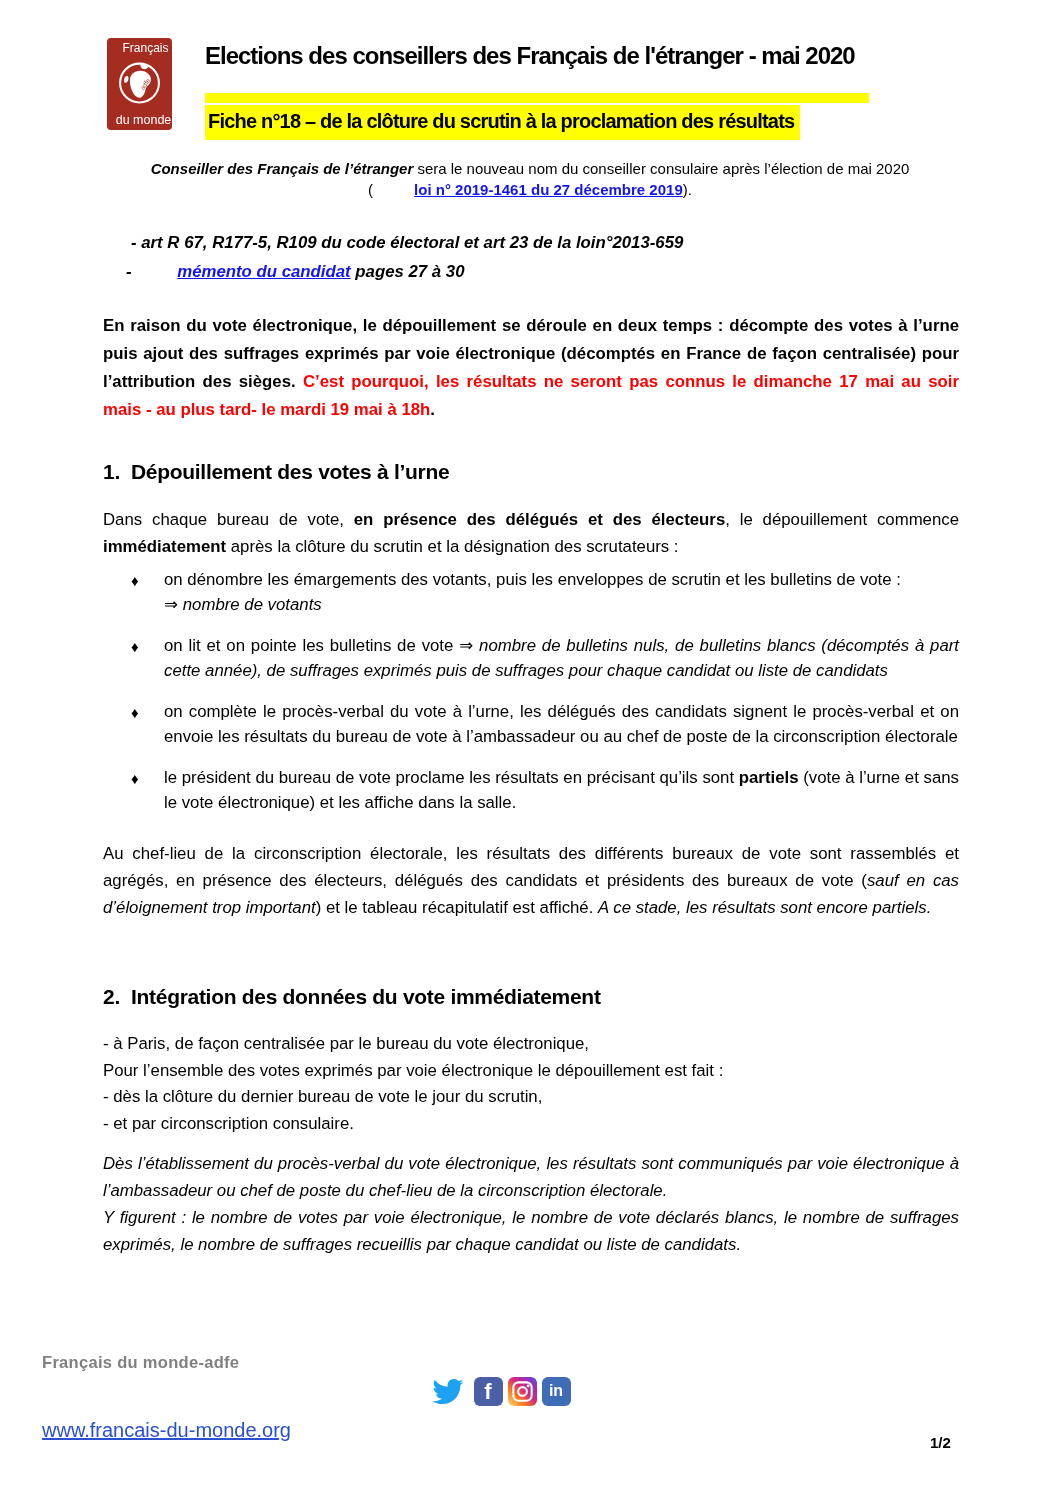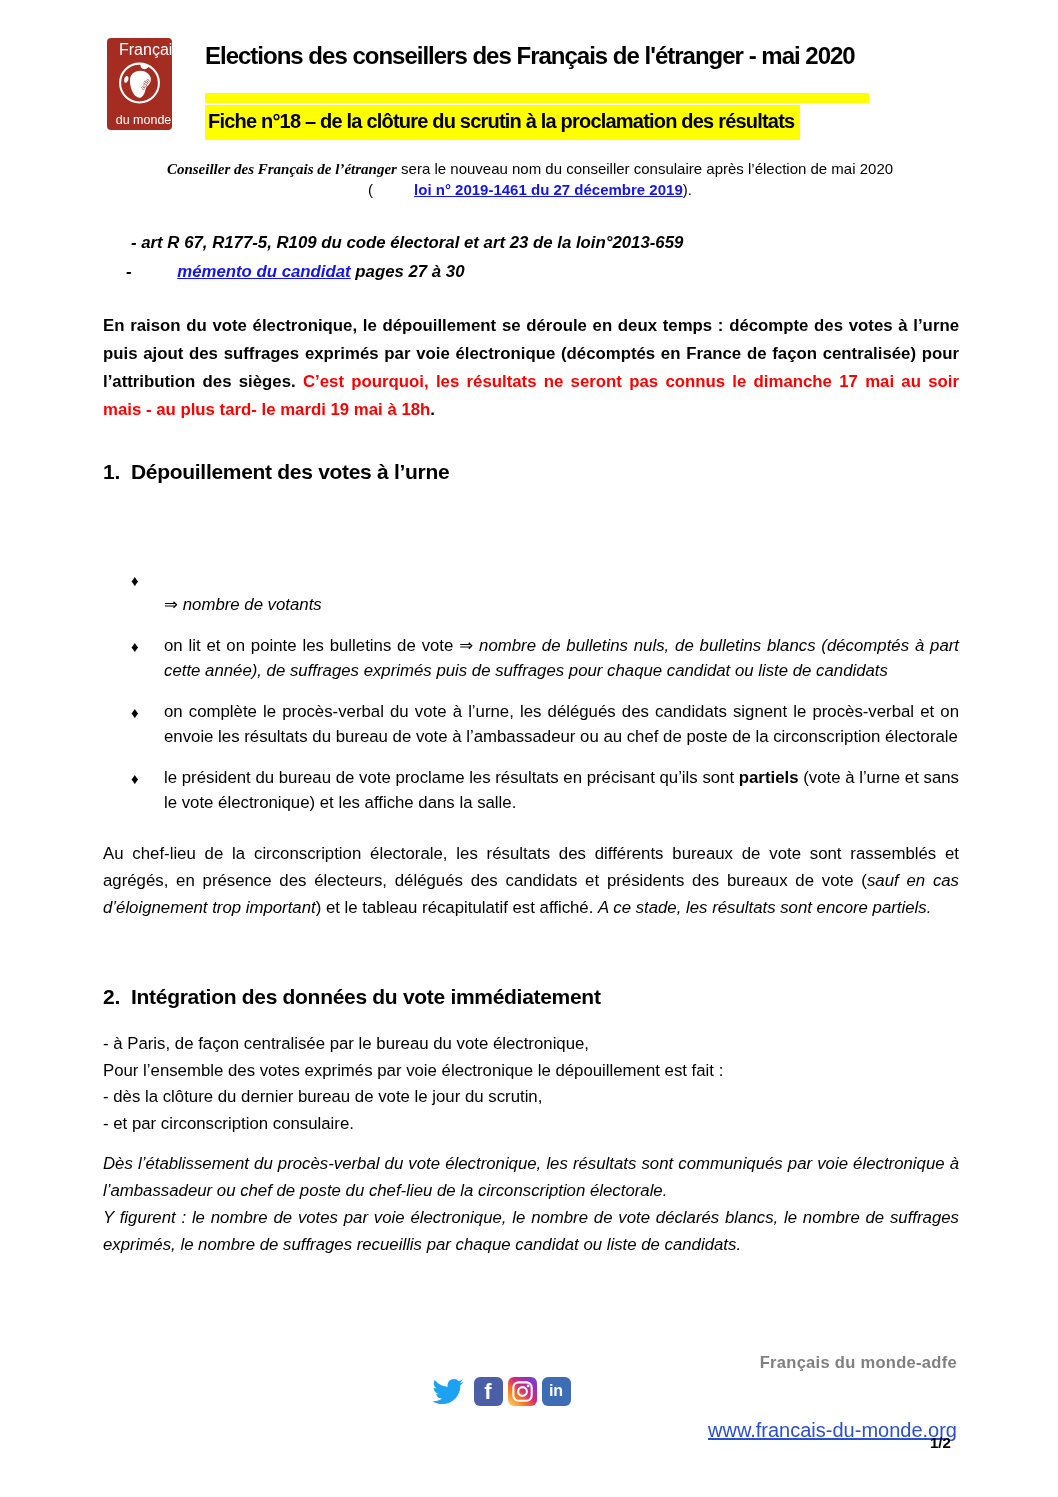--- a/index.html
+++ b/index.html
@@ -17,21 +17,21 @@
   html,body{margin:0;padding:0;background:#ffffff;}
   .page{
     position:relative;width:1058px;height:1497px;margin:0;background:#fff;
     font-family:"Liberation Sans",sans-serif;color:#000;overflow:hidden;
   }
   
   .logo{
     position:absolute;left:107px;top:38px;width:65px;height:92px;
     background:var(--logo-red,#A52C20);border-radius:4px;color:#fff;text-align:center;
   }
-  .logo-top{font-size:16px;padding-top:3px;padding-left:12px;}
+  .logo-top{font-size:12px;padding-top:3px;padding-left:12px;}
   .logo-bottom{font-size:12.5px;position:absolute;bottom:3px;width:100%;padding-left:8px;}
   .logo-globe{position:absolute;top:18px;left:9px;width:47px;height:52px;}
   .title{
     position:absolute;left:205px;top:42px;font-size:24px;font-weight:bold;
     letter-spacing:-1px;white-space:nowrap;
   }
   .hl-strip{position:absolute;left:205px;top:93px;width:664px;height:10px;background:var(--highlight,#FFFF00);}
   .subtitle{
     position:absolute;left:205px;top:105px;background:var(--highlight,#FFFF00);
     font-size:20px;font-weight:bold;letter-spacing:-0.8px;padding:5px 6px 7px 3px;white-space:nowrap;
@@ -53,25 +53,25 @@
   .s1intro{position:absolute;left:103px;top:506px;width:856px;font-size:16.8px;line-height:27px;text-align:justify;}
   .bullets{position:absolute;left:103px;top:567px;width:856px;font-size:16.8px;line-height:25px;}
   .bullet{position:relative;padding-left:61px;margin-bottom:16px;text-align:justify;}
   .bullet .glyph{position:absolute;left:28px;top:1px;font-size:15px;}
   .s1outro{position:absolute;left:103px;top:840px;width:856px;font-size:16.8px;line-height:27px;text-align:justify;}
   .s2p1{position:absolute;left:103px;top:1031px;width:856px;font-size:16.8px;line-height:26.5px;}
   .s2p2{position:absolute;left:103px;top:1150px;width:856px;font-size:16.8px;line-height:27px;text-align:justify;font-style:italic;}
   
   .b{font-weight:bold;}
   .i{font-style:italic;}
-  .bi{font-weight:bold;font-style:italic;font-family:Liberation Serif, serif;}
+  .bi{font-weight:bold;font-style:italic;}
   .red{color:var(--red-text,#FF0000);}
   a.link,span.link{color:var(--link-blue,#1414EE);text-decoration:underline;font-weight:bold;cursor:pointer;padding-left:41px;}
   
-  .footer{position:absolute;left:0;top:1353px;width:957px;text-align:right;padding-left:42px;}
+  .footer{position:absolute;left:0;top:1353px;width:957px;text-align:left;padding-left:42px;}
   .brand{color:var(--footer-gray,#808080);font-weight:bold;font-size:16.5px;letter-spacing:0.3px;}
   .icons{margin-top:3px;height:32px;display:flex;justify-content:center;align-items:center;gap:5px;}
   .icons .tw{width:40px;height:32px;display:inline-flex;align-items:center;cursor:pointer;}
   .icons .sq{
     width:29px;height:29px;border-radius:6px;display:inline-flex;align-items:center;justify-content:center;
     color:#fff;font-weight:bold;cursor:pointer;
   }
   .icons .fb{background:var(--facebook-blue,#4A5FA5);font-size:22px;align-items:flex-end;padding-bottom:1px;}
   .icons .ig{background:linear-gradient(45deg,#FEDA75 0%,#FA7E1E 30%,#D62976 55%,#962FBF 80%,#4F5BD5 100%);}
   .icons .li{background:var(--linkedin-blue,#3E6DB5);font-size:16px;}
@@ -108,25 +108,26 @@
     <div class="r1">- art R 67, R177-5, R109 du code électoral et art 23 de la loin°2013-659</div>
     <div class="r2"><span>- </span><a class="link">mémento du candidat</a><span> pages 27 à 30</span></div>
   </div>
 
   <div class="lead"><span>En raison du vote électronique, le dépouillement se déroule en deux temps : décompte des votes à l’urne puis ajout des suffrages exprimés par voie électronique (décomptés en France de façon centralisée) pour l’attribution des sièges. </span><span class="red">C’est pourquoi, les résultats ne seront pas connus le dimanche 17 mai au soir mais - au plus tard- le mardi 19 mai à 18h</span><span>.</span></div>
 
   <div class="sec-h s1h">
     <span class="num">1.</span>
     <span>Dépouillement des votes à l’urne</span>
   </div>
+  <div class="s1intro"><span>Dans chaque bureau de vote, </span><span class="b">en présence des délégués et des électeurs</span><span>, le dépouillement commence </span><span class="b">immédiatement</span><span> après la clôture du scrutin et la désignation des scrutateurs :</span></div>
 
   <div class="bullets">
     <div class="bullet">
       <span class="glyph">♦</span>
-      <span><br><span>⇒ </span><span class="i">nombre de votants</span></span>
+      <span><span>on dénombre les émargements des votants, puis les enveloppes de scrutin et les bulletins de vote :</span><br><span>⇒ </span><span class="i">nombre de votants</span></span>
     </div>
     <div class="bullet">
       <span class="glyph">♦</span>
       <span><span>on lit et on pointe les bulletins de vote ⇒ </span><span class="i">nombre de bulletins nuls, de bulletins blancs (décomptés à part cette année), de suffrages exprimés puis de suffrages pour chaque candidat ou liste de candidats</span></span>
     </div>
     <div class="bullet">
       <span class="glyph">♦</span>
       <span><span>on complète le procès-verbal du vote à l’urne, les délégués des candidats signent le procès-verbal et on envoie les résultats du bureau de vote à l’ambassadeur ou au chef de poste de la circonscription électorale</span></span>
     </div>
     <div class="bullet">

